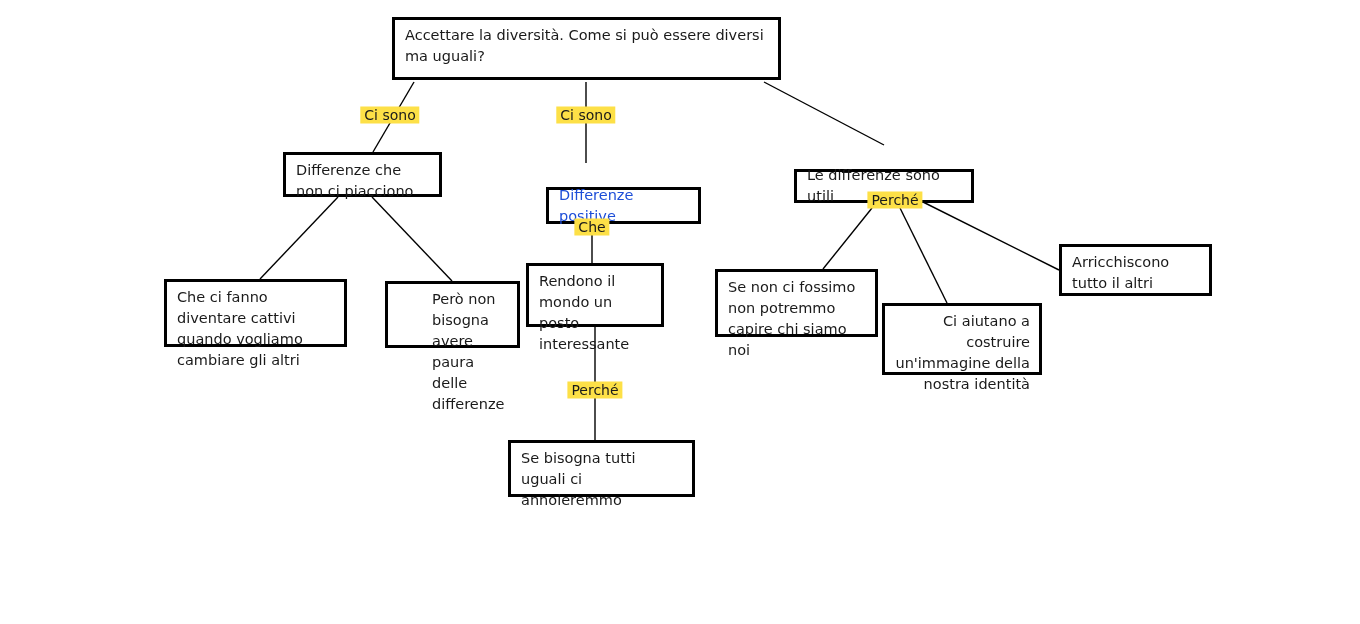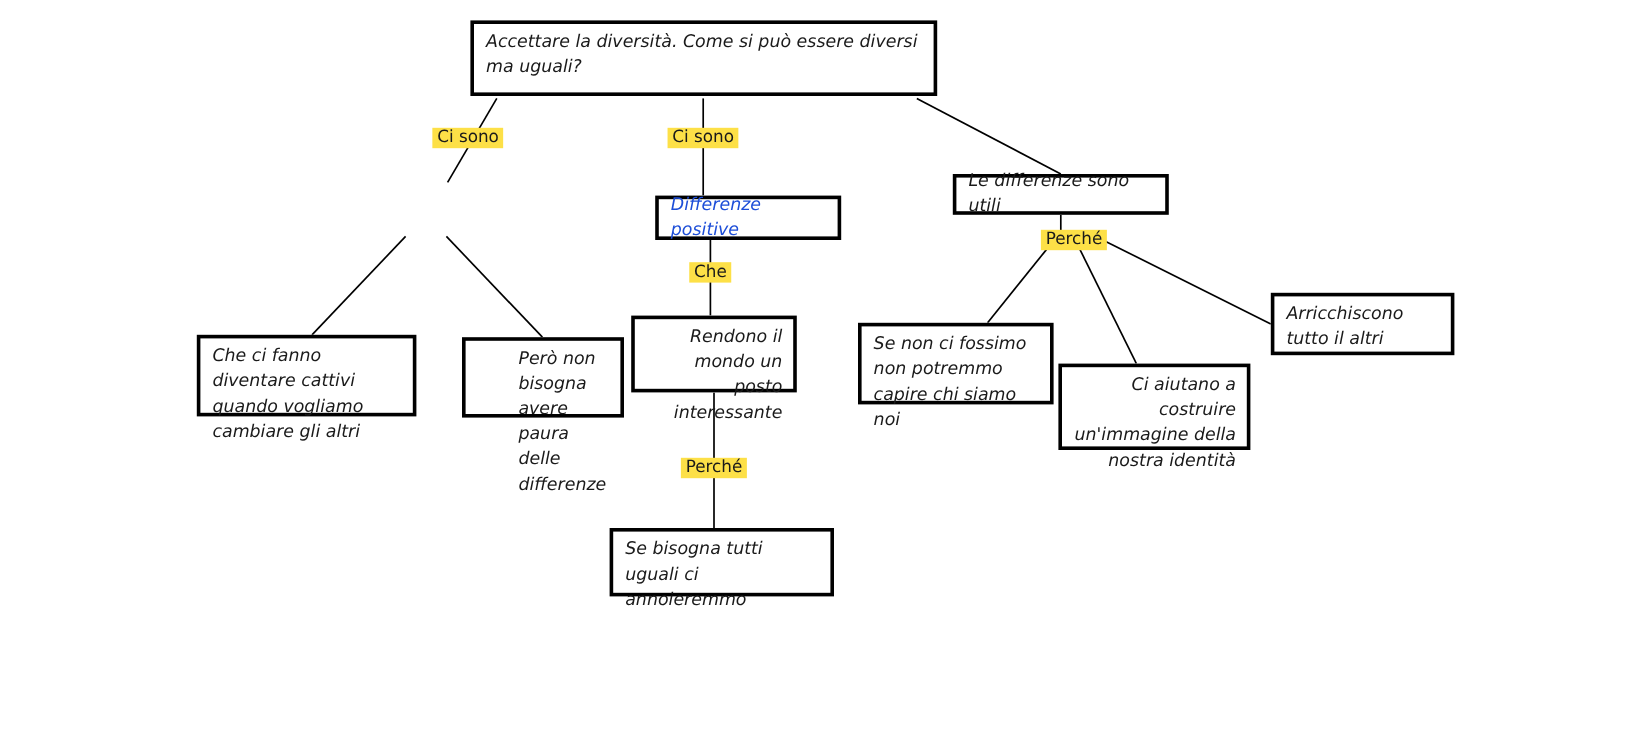--- a/index.html
+++ b/index.html
@@ -31,25 +31,25 @@
     box-sizing: border-box;
     background: #ffffff;
     border: 3px solid #000000;
     color: #1a1a1a;
     font-family: "DejaVu Sans", sans-serif;
     font-size: 14.5px;
     line-height: 21px;
     padding: 5px 9px 5px 10px;
     white-space: pre-line;
     z-index: 2;
-    font-style: italic;
   }
   .node.center-text {
     display: flex;
     align-items: center;
+    margin-top: 24px;
   }
   .edge-label {
     position: absolute;
     background: #fde047;
     color: #1a1a1a;
     font-family: "DejaVu Sans", sans-serif;
     font-size: 14px;
     line-height: 17px;
     padding: 0 4px;
     white-space: nowrap;
@@ -68,25 +68,26 @@
       <line x1="338" y1="197" x2="260" y2="279" stroke="#000000" stroke-width="1.4"></line>
       <line x1="372" y1="197" x2="452" y2="281" stroke="#000000" stroke-width="1.4"></line>
       <line x1="592" y1="196" x2="592" y2="263" stroke="#000000" stroke-width="1.4"></line>
       <line x1="595" y1="327" x2="595" y2="440" stroke="#000000" stroke-width="1.4"></line>
       <line x1="884" y1="179" x2="884" y2="192" stroke="#000000" stroke-width="1.4"></line>
       <line x1="872" y1="208" x2="823" y2="269" stroke="#000000" stroke-width="1.4"></line>
       <line x1="900" y1="208" x2="947" y2="303" stroke="#000000" stroke-width="1.4"></line>
       <line x1="921" y1="201" x2="1059" y2="270" stroke="#000000" stroke-width="1.4"></line>
     </svg>
 <div class="node" style="left: 392px; top: 17px; width: 389px; height: 63px; border-color: rgb(0, 0, 0); color: rgb(26, 26, 26);">Accettare la diversità. Come si può essere diversi ma uguali?</div>
+    <div class="node" style="left: 283px; top: 152px; width: 159px; height: 45px; border-color: rgb(0, 0, 0); color: rgb(26, 26, 26);">Differenze che non ci piacciono</div>
     <div class="node center-text" style="left: 546px; top: 163px; width: 155px; height: 37px; border-color: rgb(0, 0, 0); color: #1d4ed8;">Differenze positive</div>
     <div class="node center-text" style="left: 794px; top: 145px; width: 180px; height: 34px; border-color: rgb(0, 0, 0); color: rgb(26, 26, 26);">Le differenze sono utili</div>
     <div class="node" style="left: 164px; top: 279px; width: 183px; height: 68px; border-color: rgb(0, 0, 0); color: rgb(26, 26, 26);">Che ci fanno diventare cattivi quando vogliamo cambiare gli altri</div>
     <div class="node" style="left: 385px; top: 281px; width: 135px; height: 67px; border-color: rgb(0, 0, 0); color: rgb(26, 26, 26); padding-left: 44px;">Però non bisogna avere paura delle differenze</div>
-    <div class="node" style="left: 526px; top: 263px; width: 138px; height: 64px; border-color: rgb(0, 0, 0); color: rgb(26, 26, 26); text-align: right;">Rendono il mondo un posto interessante</div>
+    <div class="node" style="left: 526px; top: 263px; width: 138px; height: 64px; border-color: rgb(0, 0, 0); color: rgb(26, 26, 26);">Rendono il mondo un posto interessante</div>
     <div class="node" style="left: 508px; top: 440px; width: 187px; height: 57px; border-color: rgb(0, 0, 0); color: rgb(26, 26, 26);">Se bisogna tutti uguali ci annoieremmo</div>
     <div class="node" style="left: 715px; top: 269px; width: 163px; height: 68px; border-color: rgb(0, 0, 0); color: rgb(26, 26, 26);">Se non ci fossimo non potremmo capire chi siamo noi</div>
     <div class="node" style="left: 882px; top: 303px; width: 160px; height: 72px; border-color: rgb(0, 0, 0); color: rgb(26, 26, 26); text-align: right;">Ci aiutano a costruire un'immagine della nostra identità</div>
     <div class="node" style="left: 1059px; top: 244px; width: 153px; height: 52px; border-color: rgb(0, 0, 0); color: rgb(26, 26, 26);">Arricchiscono tutto il altri</div>
     <div class="edge-label" style="left: 390px; top: 115px; color: rgb(26, 26, 26);">Ci sono</div>
     <div class="edge-label" style="left: 586px; top: 115px; color: rgb(26, 26, 26);">Ci sono</div>
     <div class="edge-label" style="left: 592px; top: 227px; color: rgb(26, 26, 26);">Che</div>
     <div class="edge-label" style="left: 595px; top: 390px; color: rgb(26, 26, 26);">Perché</div>
     <div class="edge-label" style="left: 895px; top: 200px; color: rgb(26, 26, 26);">Perché</div>
   </div>

